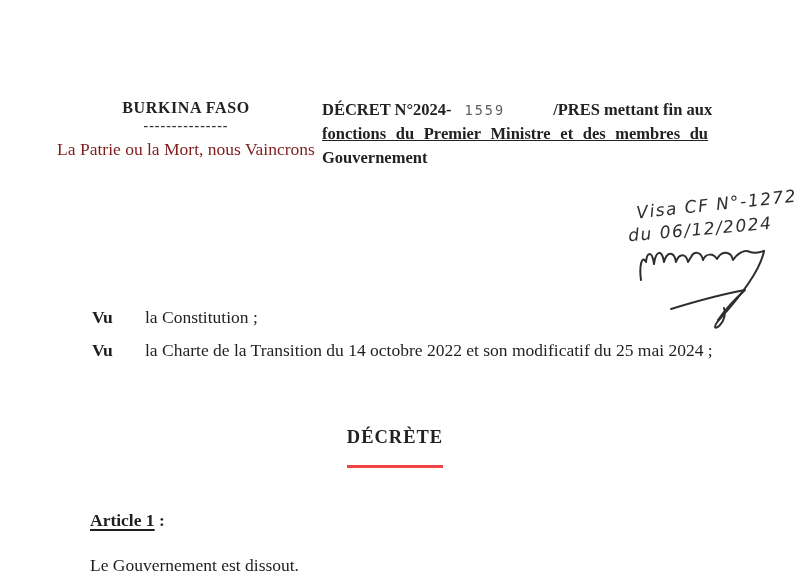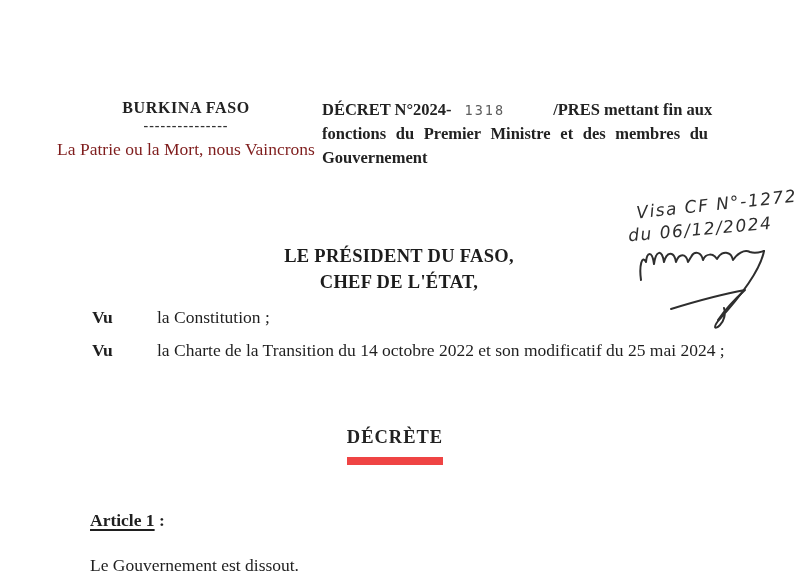--- a/index.html
+++ b/index.html
@@ -69,20 +69,21 @@
     letter-spacing: 2px;
     color: #5d5d5d;
     margin-left: 13px;
   }
   .decree-title .suffix {
     margin-left: 48px;
   }
   .decree-title .t-line2 {
     word-spacing: 5.5px;
     white-space: nowrap;
+    text-decoration: underline;
   }
 
   
   .handwriting {
     position: absolute;
     left: 626px;
     top: 186px;
     width: 178px;
     height: 150px;
     color: #2e2e2e;
@@ -132,42 +133,41 @@
     position: absolute;
     left: 92px;
     top: 306px;
   }
   .vu-item {
     display: flex;
     font-size: 17.5px;
     line-height: 22px;
     margin-bottom: 11px;
     white-space: nowrap;
-    gap: 12px;
   }
   .vu-label {
     font-weight: bold;
     width: 53px;
     flex: 0 0 53px;
   }
 
   
   .decrete {
     position: absolute;
     left: 0;
     top: 427px;
     width: 790px;
     text-align: center;
   }
   .decrete span {
     font-weight: bold;
     font-size: 18.5px;
     letter-spacing: 1px;
-    border-bottom: 8px solid #ef4444;
-    padding-bottom: 10px;
+    border-bottom: 3px solid #ef4444;
+    padding-bottom: 18px;
     color: #222;
   }
 
   
   .articles {
     position: absolute;
     left: 90px;
     top: 509px;
   }
   .article {
@@ -195,21 +195,21 @@
 
   <div class="letterhead">
     <div class="country">BURKINA FASO</div>
     <div class="dashes">---------------</div>
     <div class="motto">La Patrie ou la Mort, nous Vaincrons</div>
   </div>
 
   <div class="decree-title">
     <div class="t-line1">
       <span>DÉCRET N°2024-</span>
-      <span class="stamp">1318</span>
+      <span class="stamp">1559</span>
       <span class="suffix">/PRES mettant fin aux</span>
     </div>
     <div class="t-line2">fonctions du Premier Ministre et des membres du</div>
     <div class="t-line3">Gouvernement</div>
   </div>
 
   <div class="handwriting">
     <div class="hw-line1">Visa CF N°-1272</div>
     <div class="hw-line2">du 06/12/2024</div>
     <svg class="signature-svg" width="172" height="98" viewBox="0 0 172 98">
@@ -227,24 +227,20 @@
                  C 128,16 132,14 136,13"></path>
         <path d="M 136,13 C 132,34 111,60 90,83
                  C 85,90 87,92 92,87
                  C 96,83 98,76 96,70"></path>
         <path d="M 43,71 C 69,63 95,56 117,52
                  C 107,61 97,72 90,82"></path>
       </g>
     </svg>
   </div>
 
-  <div class="heading">
-    <div>LE PRÉSIDENT DU FASO,</div>
-    <div>CHEF DE L'ÉTAT,</div>
-  </div>
 
   <div class="vu-list">
     <div class="vu-item">
       <span class="vu-label">Vu</span>
       <span class="vu-text">la Constitution ;</span>
     </div>
     <div class="vu-item">
       <span class="vu-label">Vu</span>
       <span class="vu-text">la Charte de la Transition du 14 octobre 2022 et son modificatif du 25 mai 2024 ;</span>
     </div>

